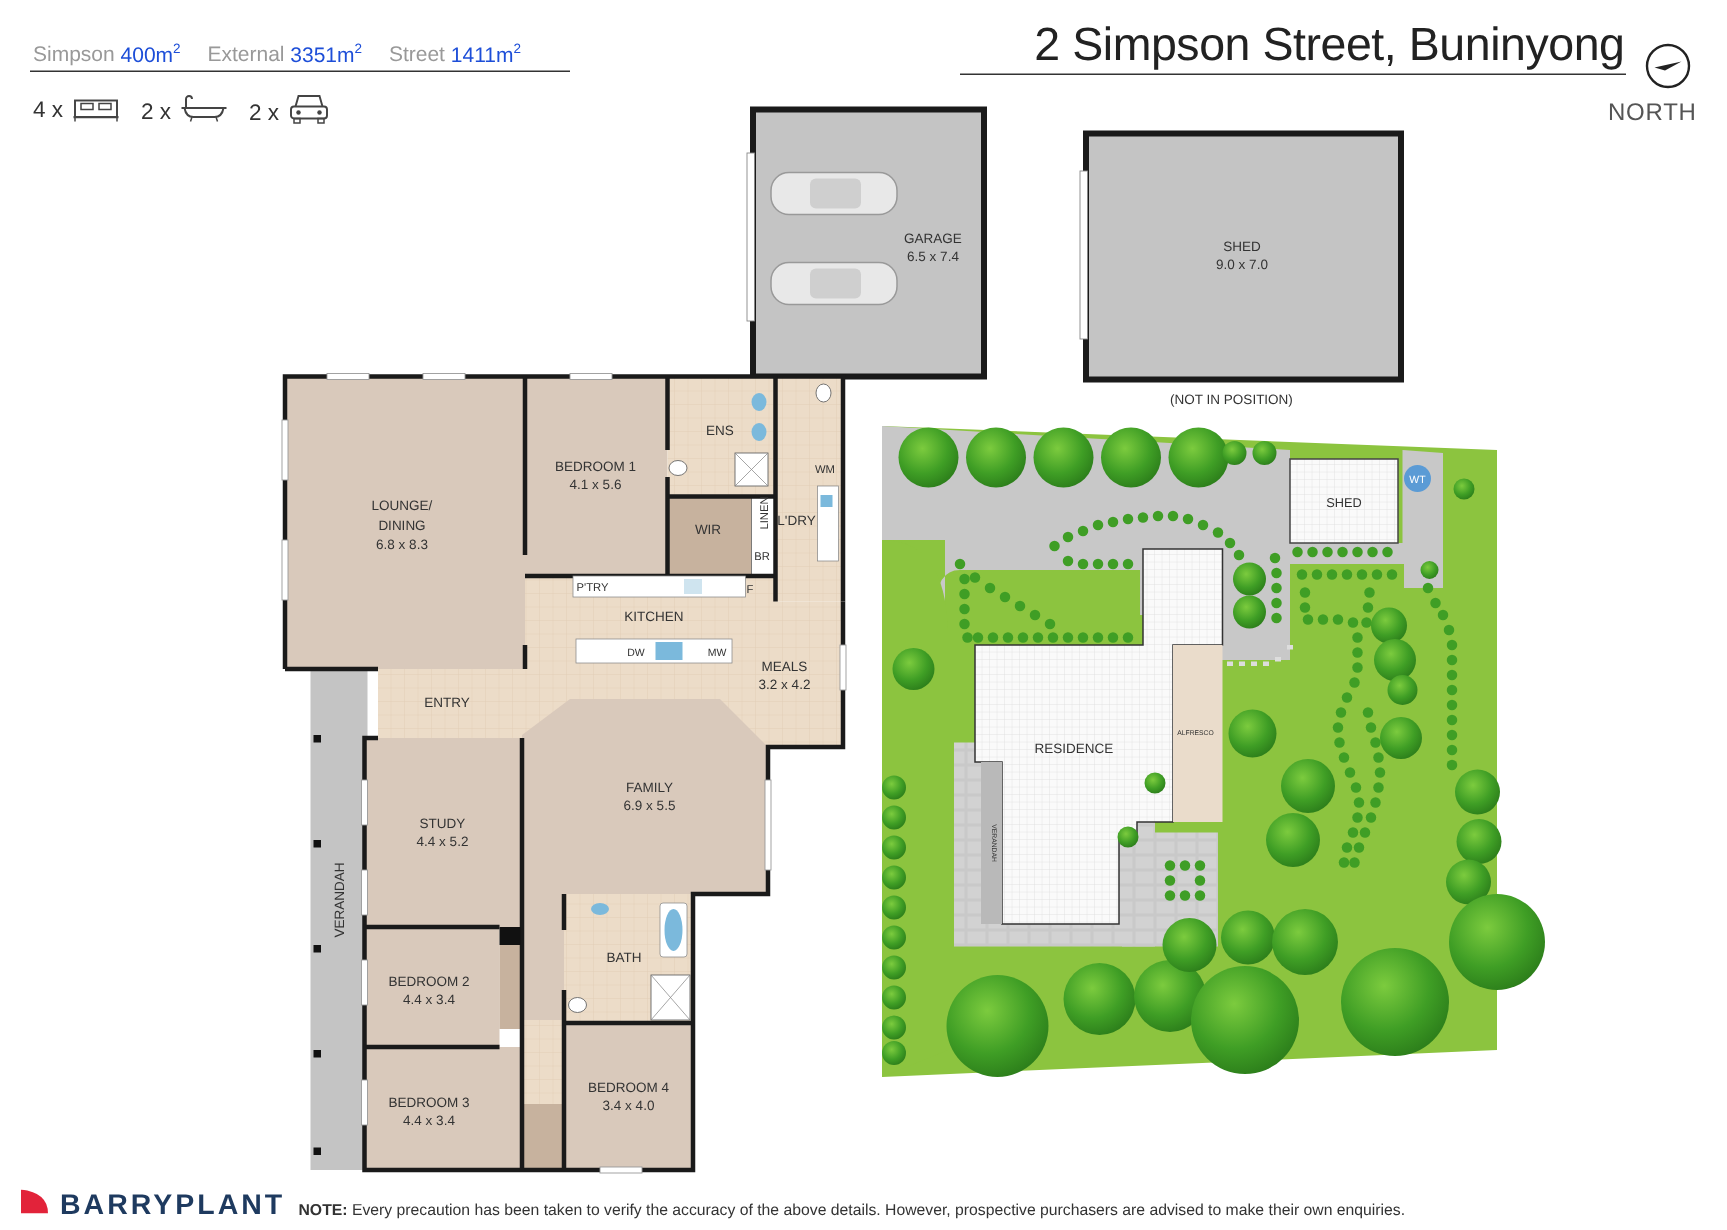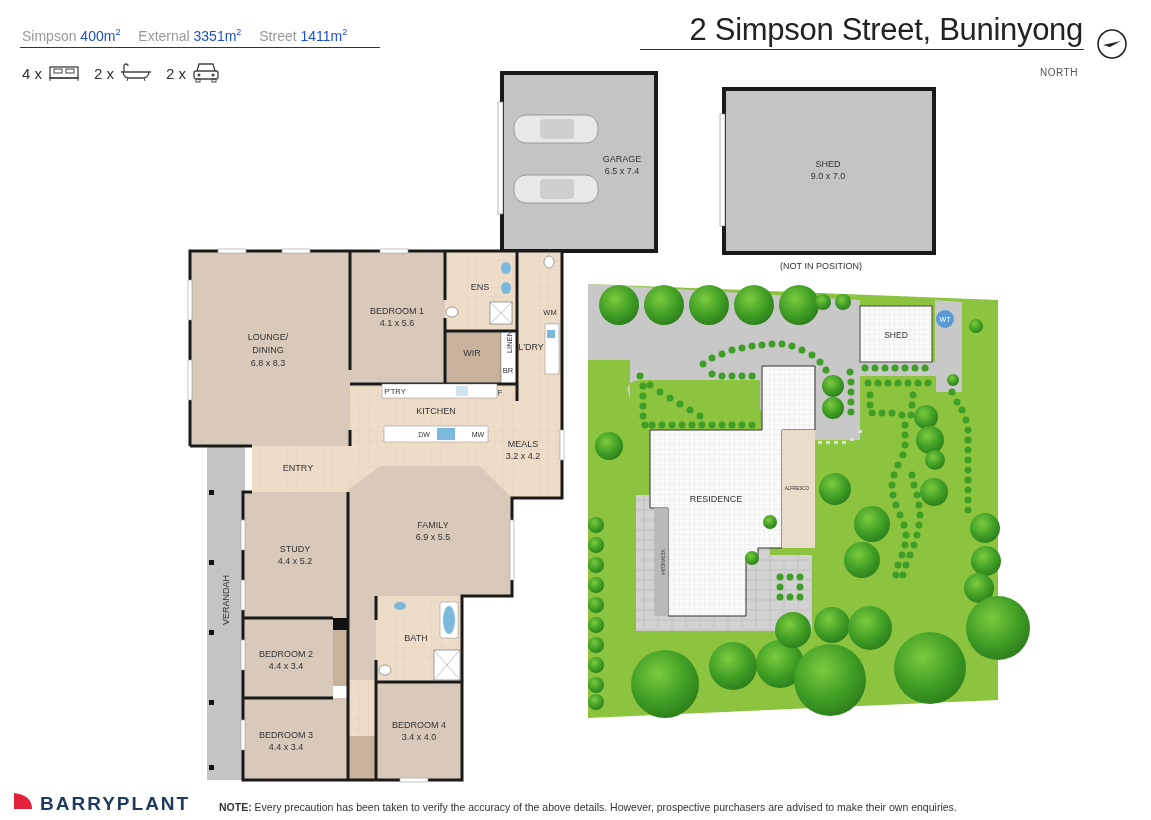--- a/index.html
+++ b/index.html
@@ -5,29 +5,29 @@
   *{box-sizing:border-box;margin:0;padding:0}
   html,body{width:1151px;height:820px;background:#fff;overflow:hidden}
   body{position:relative;font-family:"Liberation Sans",sans-serif;color:#222}
   .abs{position:absolute}
   
   #stats{left:22px;top:27px;font-size:14px;color:#999;white-space:nowrap}
   #stats b{color:#1d4ed8;font-weight:normal;margin-right:14px}
   #stats sup{font-size:9px}
   #hdr-rule-left{left:20px;top:47px;width:360px;height:1px;background:#333}
   #features{left:22px;top:62px;font-size:15px;color:#333;display:flex;gap:14px;align-items:center}
-  .feat{display:flex;align-items:center;gap:6px}
+  .feat{display:flex;align-items:flex-end;gap:6px}
   #title{right:68px;top:12px;font-size:31px;color:#222;white-space:nowrap;letter-spacing:-0.3px}
   #title b{font-weight:normal}
   #hdr-rule-right{left:640px;top:49px;width:444px;height:1px;background:#333}
   #compass{left:1096px;top:28px;width:32px;height:32px}
-  #north{left:1040px;top:67px;font-size:10px;color:#555;letter-spacing:0.5px}
+  #north{left:1072px;top:67px;font-size:16px;color:#555;letter-spacing:0.5px}
   
   svg text{font-family:"Liberation Sans",sans-serif;fill:#333}
-  #footer-note{left:219px;top:801px;font-size:10.5px;color:#333;white-space:nowrap}
+  #footer-note{left:199px;top:801px;font-size:10.5px;color:#333;white-space:nowrap}
   #footer-note b{font-weight:bold}
   #brand{left:14px;top:793px;display:flex;align-items:flex-start;gap:8px}
   #brand-text{font-size:19px;font-weight:bold;color:#1e3a5f;letter-spacing:2px}
 </style>
 </head>
 <body>
 
 <div id="stats" class="abs">
   <span>Simpson</span>
   <b><span>400m</span><sup>2</sup></b>

